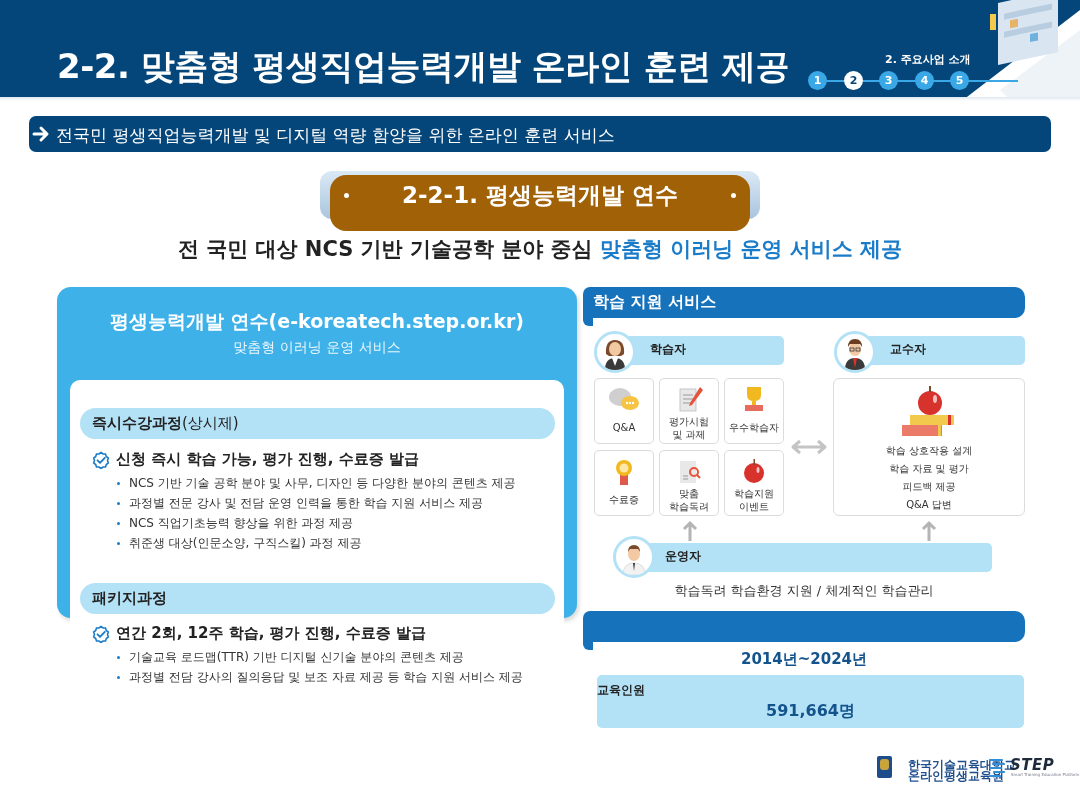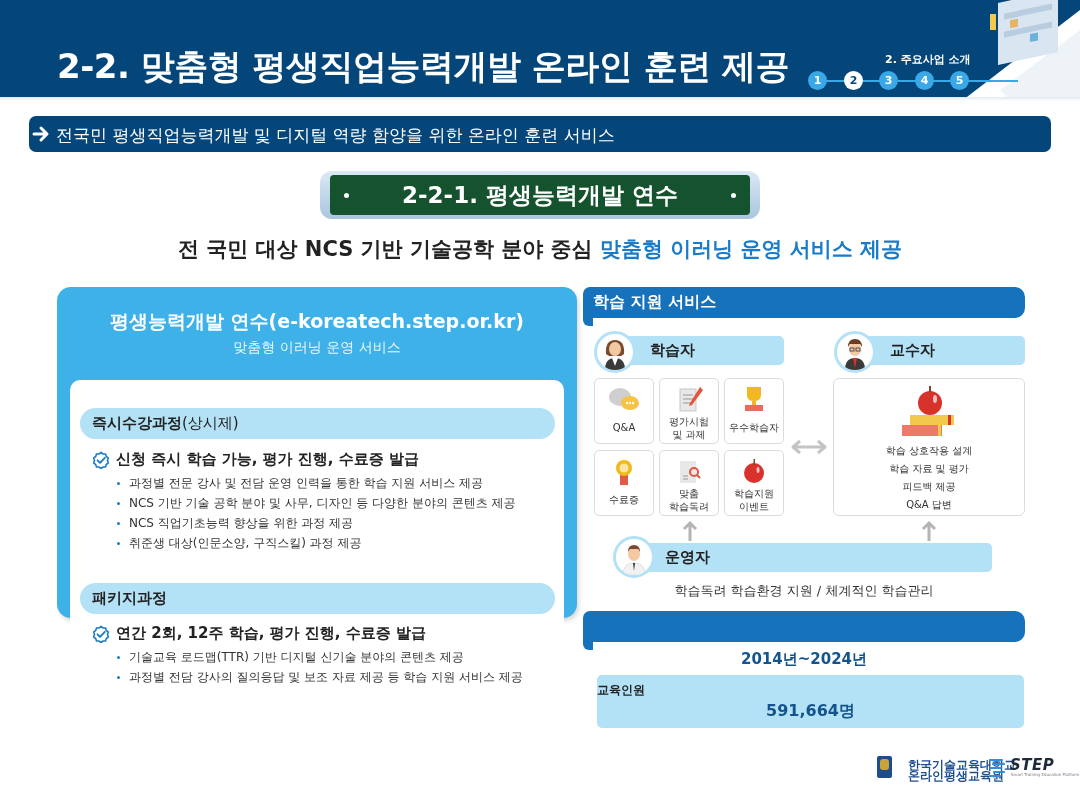--- a/index.html
+++ b/index.html
@@ -17,21 +17,21 @@
   .step.active { background: #fff; color: #044679; }
   .header-shadow { position: absolute; left: 0; top: 97px; width: 1080px; height: 4px; background: linear-gradient(#dfe9f2, #ffffff); }
 
   
   .subbar { position: absolute; left: 29px; top: 116px; width: 1022px; height: 36px; background: #044679; border-radius: 7px; }
   .subbar-arrow { position: absolute; left: 3px; top: 8px; width: 18px; height: 20px; }
   .subbar-text { position: absolute; left: 27px; top: 8px; font-size: 17px; color: #fff; white-space: nowrap; }
 
   
   .badge-outer { position: absolute; left: 320px; top: 171px; width: 440px; height: 48px; border-radius: 12px; background: linear-gradient(#dbe9f5, #a9c5de); }
-  .badge-inner { position: absolute; left: 330px; top: 175px; width: 420px; height: 40px; border-radius: 4px; background: #14532d; }
+  .badge-inner { position: absolute; left: 330px; top: 175px; width: 420px; height: 56px; border-radius: 16px; background: #a16207; }
   .badge-dot { position: absolute; top: 18px; width: 5px; height: 5px; border-radius: 50%; background: #fff; }
   .badge-text { position: absolute; left: 0; top: 5px; width: 420px; text-align: center; color: #fff; font-size: 23px; font-weight: bold; white-space: nowrap; }
 
   
   .headline { position: absolute; left: 0; top: 235px; width: 1080px; text-align: center; font-size: 21px; font-weight: bold; color: #222; white-space: nowrap; }
   .headline .hl { color: #1a7cc9; }
 
   
   .left-panel { position: absolute; left: 57px; top: 287px; width: 520px; height: 331px; background: #3db1e8; border-radius: 14px; box-shadow: 2px 3px 4px rgba(0,0,0,0.15); }
   .lp-title { position: absolute; left: 0; top: 22px; width: 520px; text-align: center; color: #fff; font-size: 19px; font-weight: bold; white-space: nowrap; }
@@ -47,21 +47,21 @@
   .bullets li { font-size: 12px; color: #333; height: 20px; line-height: 20px; white-space: nowrap; position: relative; padding-left: 14px; }
   .bullets li::before { content: ""; position: absolute; left: 2px; top: 9px; width: 3px; height: 3px; border-radius: 50%; background: #1a7cc9; }
 
   
   .sec-head { position: absolute; left: 583px; width: 442px; height: 31px; background: #1672bb; border-radius: 7px 10px 10px 3px; }
   .sec-head .t { position: absolute; left: 10px; top: 5px; font-size: 16px; font-weight: bold; color: #fff; white-space: nowrap; }
   .sec-head .tail { position: absolute; left: 0; bottom: -8px; width: 10px; height: 10px; background: #1672bb; border-radius: 0 0 0 6px; }
 
   
   .role-pill { position: absolute; height: 29px; background: #b3e1f6; border-radius: 5px; }
-  .role-pill .t { position: absolute; left: 48px; top: 5px; font-size: 15px; font-weight: bold; color: #222; white-space: nowrap; }
+  .role-pill .t { position: absolute; left: 48px; top: 5px; font-size: 12px; font-weight: bold; color: #222; white-space: nowrap; }
   .avatar { position: absolute; width: 42px; height: 42px; border-radius: 50%; background: #fff; border: 3px solid #b3e1f6; overflow: hidden; }
 
   
   .tile { position: absolute; width: 60px; height: 66px; border: 1px solid #dcdcdc; border-radius: 5px; background: #fff; }
   .tile .ic { position: absolute; left: 0; top: 6px; width: 58px; height: 28px; }
   .tile .t { position: absolute; left: 0; width: 58px; text-align: center; font-size: 10px; color: #333; line-height: 13px; }
 
   .prof-box { position: absolute; left: 833px; top: 378px; width: 192px; height: 138px; border: 1px solid #dcdcdc; border-radius: 6px; background: #fff; }
   .prof-box .lines { position: absolute; left: 0; top: 63px; width: 190px; text-align: center; font-size: 10px; color: #333; line-height: 18px; }
 
@@ -138,22 +138,22 @@
       <div class="t"><span>즉시수강과정</span><span class="n">(상시제)</span></div>
     </div>
     <div class="check-row" style="top:70px">
       <svg width="18" height="18" viewBox="0 0 18 18">
         <path d="M9 1.5 L11 3 L13.5 3 L14.3 5.5 L16.3 7 L15.5 9.5 L16.3 12 L14.3 13.5 L13.5 16 L11 16 L9 17.5 L7 16 L4.5 16 L3.7 13.5 L1.7 12 L2.5 9.5 L1.7 7 L3.7 5.5 L4.5 3 L7 3 Z" fill="none" stroke="#1a7cc9" stroke-width="1.6"></path>
         <path d="M5.5 9.3 L8 11.8 L12.8 6.8" fill="none" stroke="#1a7cc9" stroke-width="1.8" stroke-linecap="round" stroke-linejoin="round"></path>
       </svg>
       <div class="t">신청 즉시 학습 가능, 평가 진행, 수료증 발급</div>
     </div>
     <ul class="bullets" style="top:93px">
+      <li>NCS 기반 기술 공학 분야 및 사무, 디자인 등 다양한 분야의 콘텐츠 제공</li>
       <li>과정별 전문 강사 및 전담 운영 인력을 통한 학습 지원 서비스 제공</li>
-      <li>NCS 기반 기술 공학 분야 및 사무, 디자인 등 다양한 분야의 콘텐츠 제공</li>
       <li>NCS 직업기초능력 향상을 위한 과정 제공</li>
       <li>취준생 대상(인문소양, 구직스킬) 과정 제공</li>
     </ul>
 
     <div class="cat-pill" style="top:203px">
       <div class="t"><span>패키지과정</span><span class="n"></span></div>
     </div>
     <div class="check-row" style="top:244px">
       <svg width="18" height="18" viewBox="0 0 18 18">
         <path d="M9 1.5 L11 3 L13.5 3 L14.3 5.5 L16.3 7 L15.5 9.5 L16.3 12 L14.3 13.5 L13.5 16 L11 16 L9 17.5 L7 16 L4.5 16 L3.7 13.5 L1.7 12 L2.5 9.5 L1.7 7 L3.7 5.5 L4.5 3 L7 3 Z" fill="none" stroke="#1a7cc9" stroke-width="1.6"></path>

